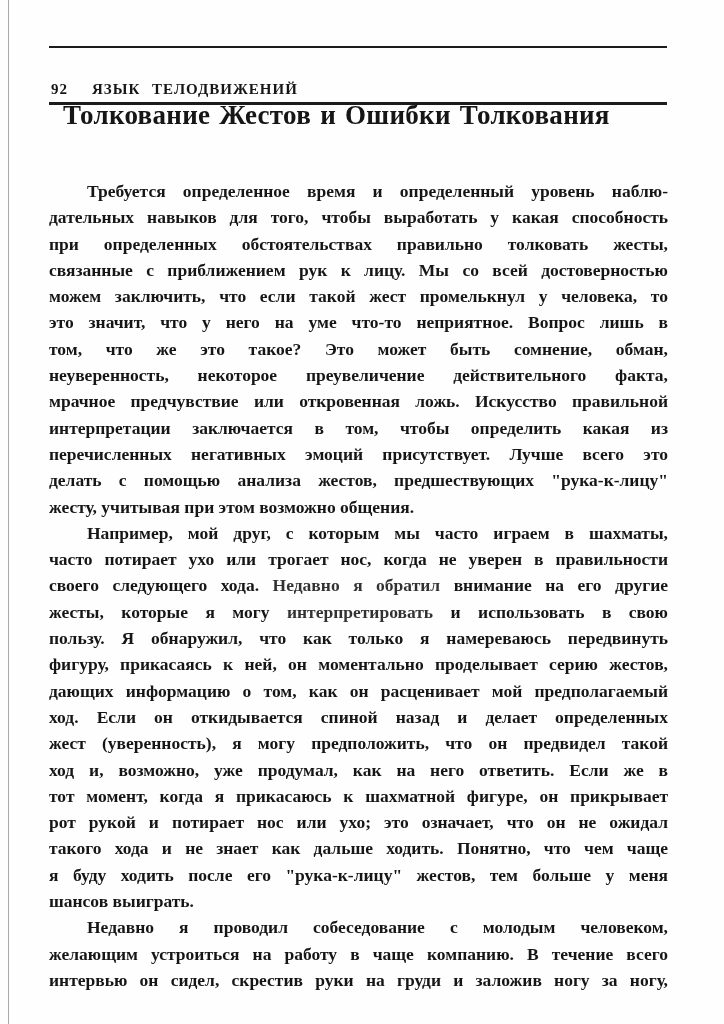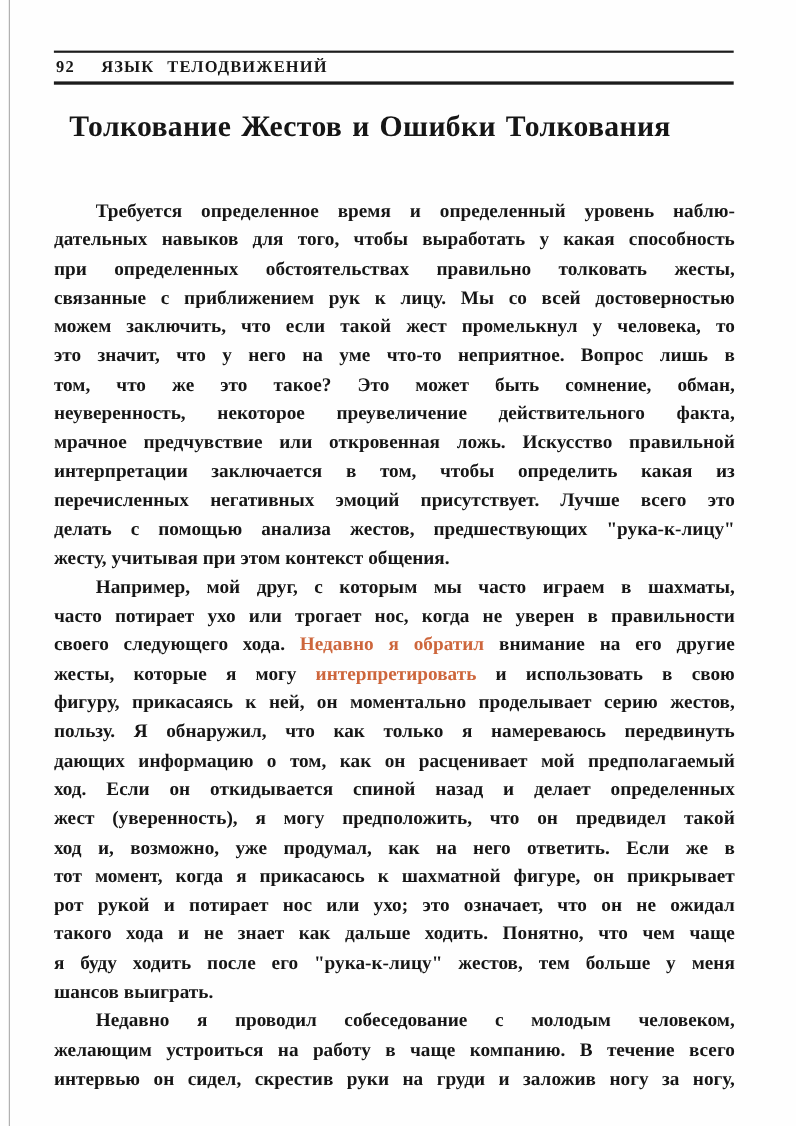--- a/index.html
+++ b/index.html
@@ -39,20 +39,21 @@
     letter-spacing: 1px;
   }
   .page-number {
     display: inline-block;
     margin-right: 24px;
     text-align: center;
   }
   .running-title {
     display: inline-block;
     word-spacing: 7px;
+    margin-top: 28px;
   }
   .chapter-title {
     position: absolute;
     left: 63px;
     top: 100px;
     width: 620px;
     font-size: 27px;
     font-weight: bold;
     letter-spacing: 0.3px;
     word-spacing: 2px;
@@ -73,21 +74,21 @@
     white-space: nowrap;
     font-weight: bold;
   }
   .line.short-last {
     text-align-last: left;
   }
   .line.indent {
     text-indent: 38px;
   }
   .faded {
-    color: #c2410c;
+    color: #000000;
     filter: blur(0.7px);
     opacity: 0.8;
   }
 </style>
 </head>
 <body>
 
 <div class="page">
   <div class="scan-edge"></div>
 
@@ -105,27 +106,27 @@
       <div class="line">при определенных обстоятельствах правильно толковать жесты,</div>
       <div class="line">связанные с приближением рук к лицу. Мы со всей достоверностью</div>
       <div class="line">можем заключить, что если такой жест промелькнул у человека, то</div>
       <div class="line">это значит, что у него на уме что-то неприятное. Вопрос лишь в</div>
       <div class="line">том, что же это такое? Это может быть сомнение, обман,</div>
       <div class="line">неуверенность, некоторое преувеличение действительного факта,</div>
       <div class="line">мрачное предчувствие или откровенная ложь. Искусство правильной</div>
       <div class="line">интерпретации заключается в том, чтобы определить какая из</div>
       <div class="line">перечисленных негативных эмоций присутствует. Лучше всего это</div>
       <div class="line">делать с помощью анализа жестов, предшествующих "рука-к-лицу"</div>
-      <div class="line short-last">жесту, учитывая при этом контекст общения.</div>
+      <div class="line short-last">жесту, учитывая при этом возможно общения.</div>
       <div class="line indent">Например, мой друг, с которым мы часто играем в шахматы,</div>
       <div class="line">часто потирает ухо или трогает нос, когда не уверен в правильности</div>
       <div class="line">своего следующего хода. <span class="faded">Недавно я обратил</span> внимание на его другие</div>
       <div class="line">жесты, которые я могу <span class="faded">интерпретировать</span> и использовать в свою</div>
+      <div class="line">пользу. Я обнаружил, что как только я намереваюсь передвинуть</div>
       <div class="line">фигуру, прикасаясь к ней, он моментально проделывает серию жестов,</div>
-      <div class="line">пользу. Я обнаружил, что как только я намереваюсь передвинуть</div>
       <div class="line">дающих информацию о том, как он расценивает мой предполагаемый</div>
       <div class="line">ход. Если он откидывается спиной назад и делает определенных</div>
       <div class="line">жест (уверенность), я могу предположить, что он предвидел такой</div>
       <div class="line">ход и, возможно, уже продумал, как на него ответить. Если же в</div>
       <div class="line">тот момент, когда я прикасаюсь к шахматной фигуре, он прикрывает</div>
       <div class="line">рот рукой и потирает нос или ухо; это означает, что он не ожидал</div>
       <div class="line">такого хода и не знает как дальше ходить. Понятно, что чем чаще</div>
       <div class="line">я буду ходить после его "рука-к-лицу" жестов, тем больше у меня</div>
       <div class="line short-last">шансов выиграть.</div>
       <div class="line indent">Недавно я проводил собеседование с молодым человеком,</div>

